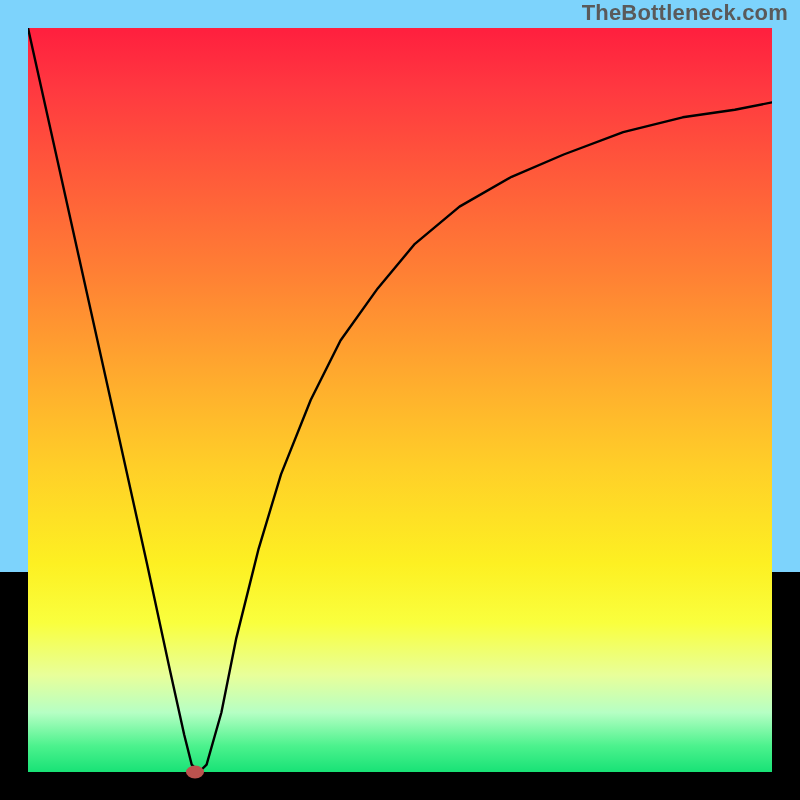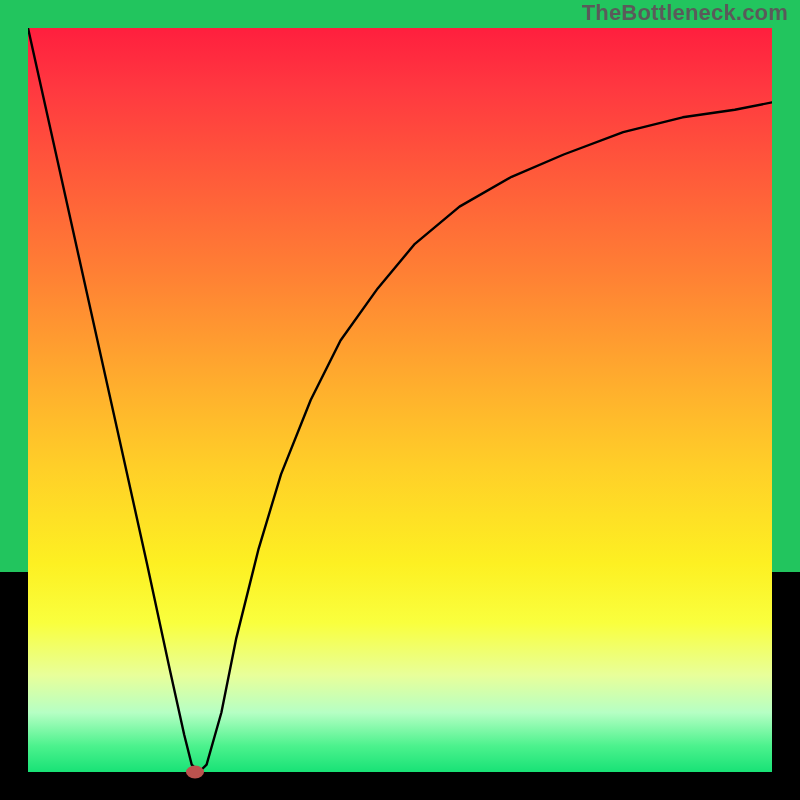--- a/index.html
+++ b/index.html
@@ -8,21 +8,21 @@
     width: 800px;
     height: 800px;
     overflow: hidden;
     background: #000;
     font-family: Arial, Helvetica, sans-serif;
   }
   .outer {
     width: 800px;
     height: 572px;
     position: relative;
-    background: #22c55e;
+    background: #7dd3fc;
   }
   .watermark {
     position: absolute;
     top: 0;
     right: 12px;
     color: #5a5a5a;
     font-size: 22px;
     font-weight: 600;
     letter-spacing: 0.2px;
     z-index: 3;

